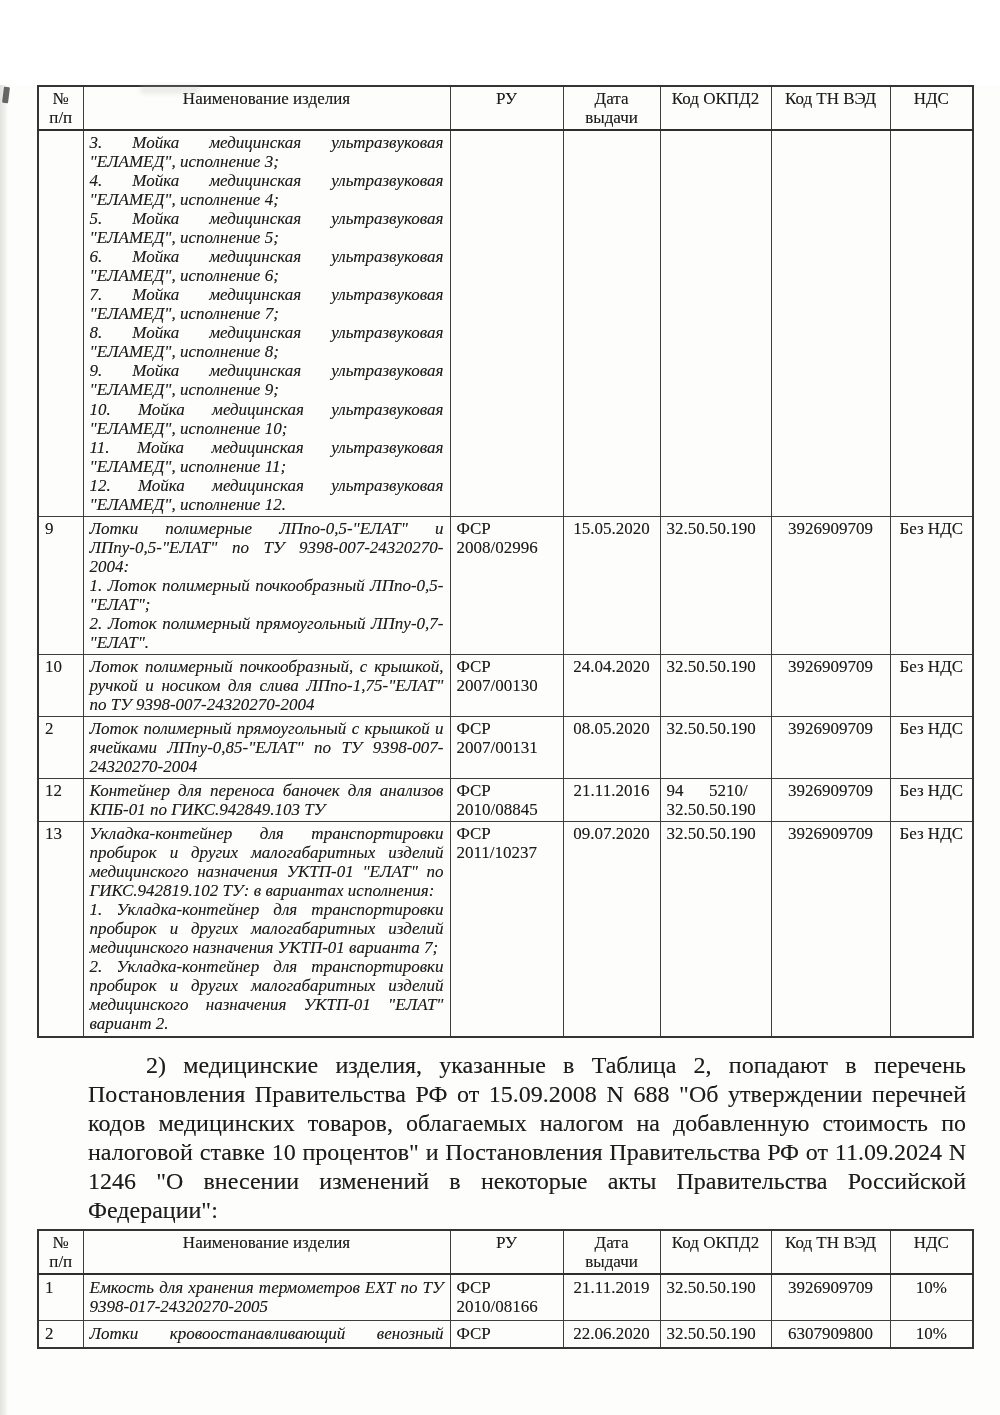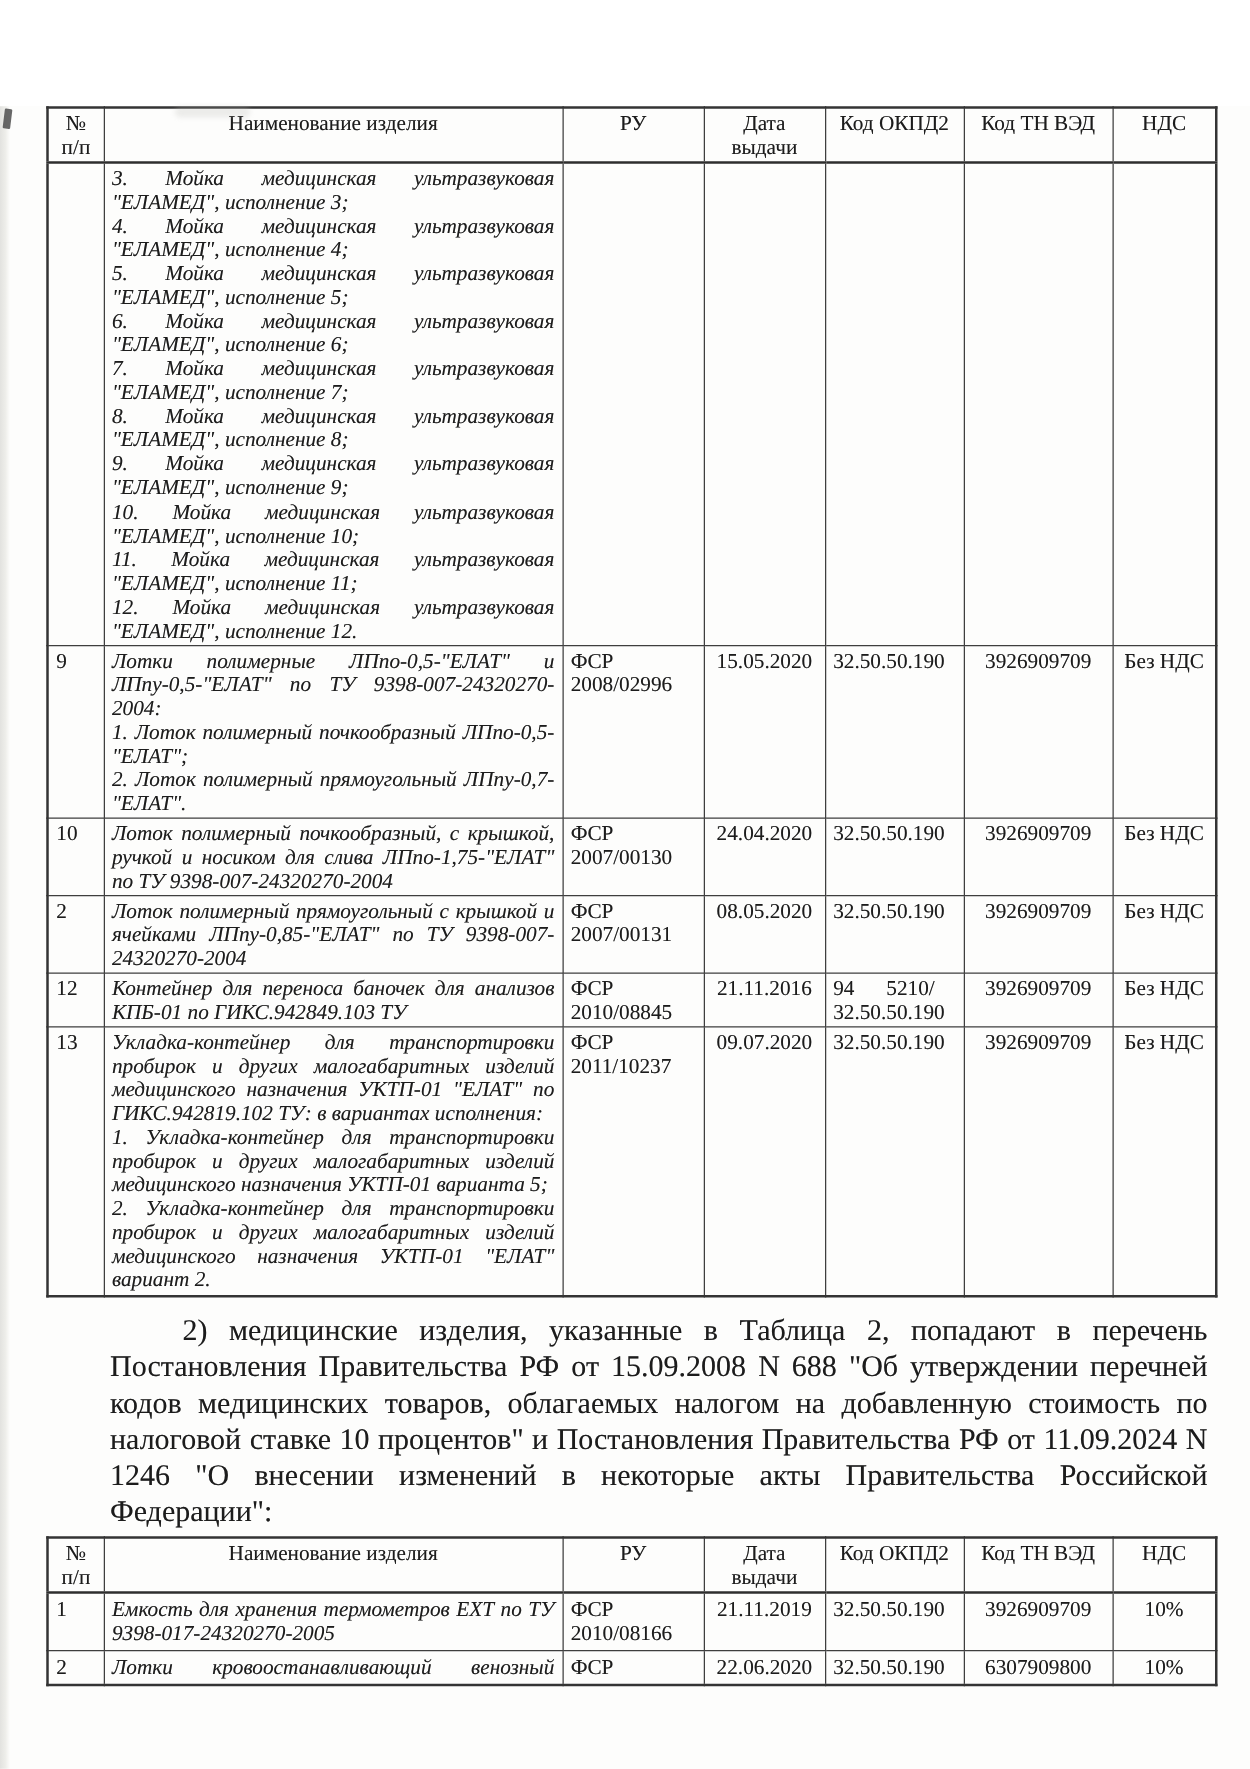--- a/index.html
+++ b/index.html
@@ -176,21 +176,21 @@
           <td class="c3">21.11.2016</td>
           <td class="c4">94&nbsp;&nbsp;&nbsp;&nbsp;&nbsp;&nbsp;5210/
 32.50.50.190</td>
           <td class="c5">3926909709</td>
           <td class="c6">Без НДС</td>
         </tr>
         <tr>
           <td class="c0">13</td>
           <td class="c1">
             <div class="para">Укладка-контейнер для транспортировки пробирок и других малогабаритных изделий медицинского назначения УКТП-01 "ЕЛАТ" по ГИКС.942819.102 ТУ: в вариантах исполнения:</div>
-            <div class="para">1. Укладка-контейнер для транспортировки пробирок и других малогабаритных изделий медицинского назначения УКТП-01 варианта 5;</div>
+            <div class="para">1. Укладка-контейнер для транспортировки пробирок и других малогабаритных изделий медицинского назначения УКТП-01 варианта 7;</div>
             <div class="para">2. Укладка-контейнер для транспортировки пробирок и других малогабаритных изделий медицинского назначения УКТП-01 "ЕЛАТ" вариант 2.</div>
           </td>
           <td class="c2">ФСР
 2011/10237</td>
           <td class="c3">09.07.2020</td>
           <td class="c4">32.50.50.190</td>
           <td class="c5">3926909709</td>
           <td class="c6">Без НДС</td>
         </tr>
       </tbody>

